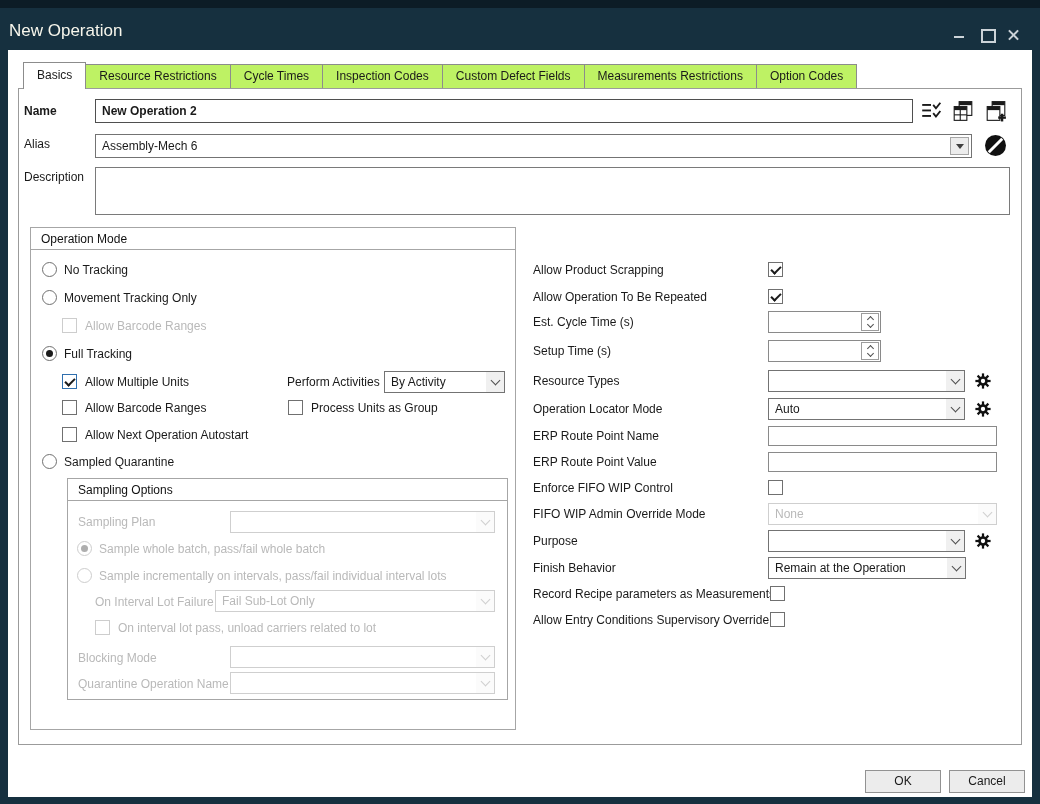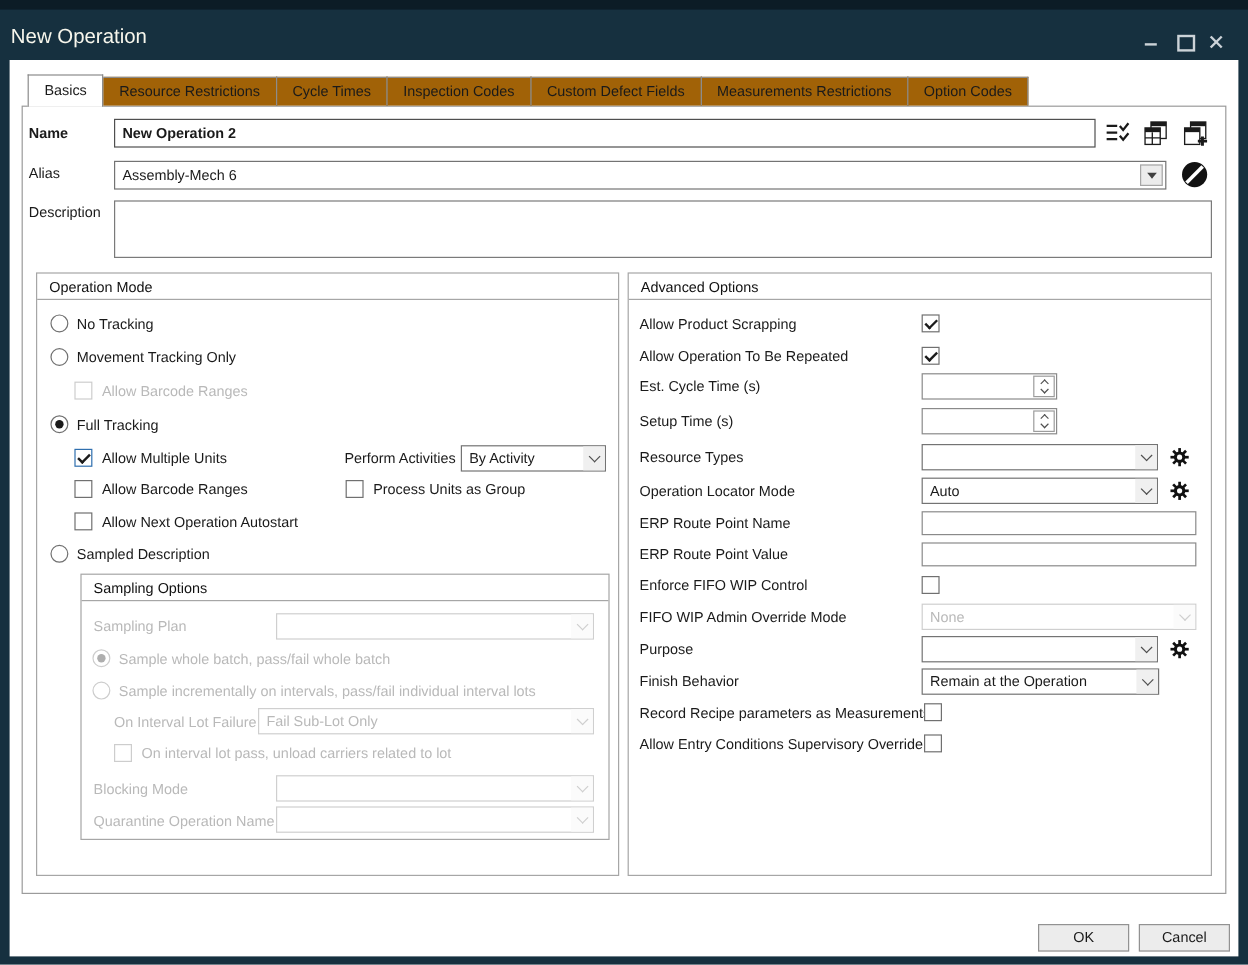--- a/index.html
+++ b/index.html
@@ -17,21 +17,21 @@
   .wc-max::after { content:""; position:absolute; left:1px; top:1px; width:11px; height:10px; border:2px solid #ccd3d8; }
   .wc-close::before, .wc-close::after { content:""; position:absolute; left:0; top:5.5px; width:13px; height:2px; background:#ccd3d8; }
   .wc-close::before { transform:rotate(45deg); }
   .wc-close::after  { transform:rotate(-45deg); }
 
   .content { position:absolute; left:8px; top:50px; right:8px; bottom:7px; background:#ffffff; }
 
   
   .tabstrip { position:absolute; left:24px; top:64px; display:flex; z-index:3; }
   .tab {
-    height:24px; line-height:23px; padding:0 13px; background:#a16207;
+    height:24px; line-height:23px; padding:0 13px; background:#bef264;
     border:1px solid #8c8c8c; border-bottom:none; margin-left:-1px; white-space:nowrap; cursor:pointer;
   }
   .tab.active {
     background:#fff; margin-top:-2px; height:27px; line-height:25px; z-index:4; position:relative;
   }
   .tab-page { position:absolute; left:18px; top:88px; width:1004px; height:657px; border:1px solid #9b9b9b; background:#fff; z-index:1; }
 
   .lbl { position:absolute; white-space:nowrap; line-height:14px; z-index:2; }
   .lbl.b { font-weight:bold; }
   .lbl.gray { color:#b9b9b9; }
@@ -180,21 +180,21 @@
   <span class="cb" style="left:62px; top:400px;"></span>
   <div class="lbl" style="left:85px; top:401px;">Allow Barcode Ranges</div>
 
   <span class="cb" style="left:288px; top:400px;"></span>
   <div class="lbl" style="left:311px; top:401px;">Process Units as Group</div>
 
   <span class="cb" style="left:62px; top:427px;"></span>
   <div class="lbl" style="left:85px; top:428px;">Allow Next Operation Autostart</div>
 
   <span class="radio" style="left:42px; top:454px;"></span>
-  <div class="lbl" style="left:64px; top:455px;">Sampled Description</div>
+  <div class="lbl" style="left:64px; top:455px;">Sampled Quarantine</div>
 
   <div class="groupbox" style="left:67px; top:478px; width:441px; height:222px;">
     <span class="gb-title">Sampling Options</span>
     <span class="gb-sep"></span>
   </div>
 
   <div class="lbl gray" style="left:78px; top:515px;">Sampling Plan</div>
   <div class="combo disabled" style="left:230px; top:511px; width:265px; height:22px;">
     <span class="val"></span>
     <span class="cbtn">
@@ -228,24 +228,20 @@
   </div>
 
   <div class="lbl gray" style="left:78px; top:677px;">Quarantine Operation Name</div>
   <div class="combo disabled" style="left:230px; top:672px; width:265px; height:22px;">
     <span class="val"></span>
     <span class="cbtn">
         <span class="chev"></span>
       </span>
   </div>
 
-  <div class="groupbox" style="left:523px; top:227px; width:487px; height:503px;">
-    <span class="gb-title">Advanced Options</span>
-    <span class="gb-sep"></span>
-  </div>
 
   <div class="lbl" style="left:533px; top:263px;">Allow Product Scrapping</div>
   <span class="cb checked" style="left:768px; top:262px;"></span>
 
   <div class="lbl" style="left:533px; top:290px;">Allow Operation To Be Repeated</div>
   <span class="cb checked" style="left:768px; top:289px;"></span>
 
   <div class="lbl" style="left:533px; top:315px;">Est. Cycle Time (s)</div>
   <div class="spin" style="left:768px; top:311px; width:113px; height:22px;">
     <span class="spin-btn">

